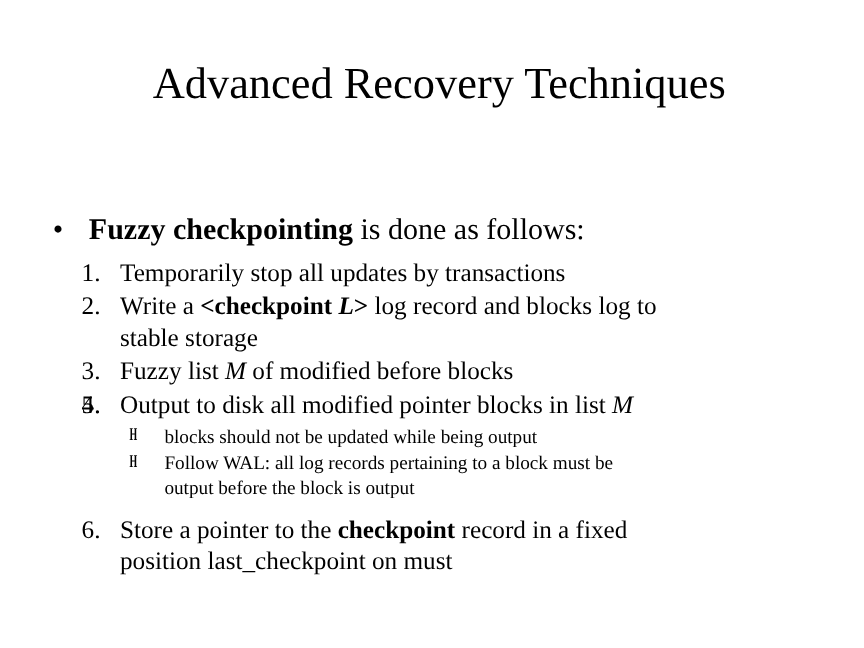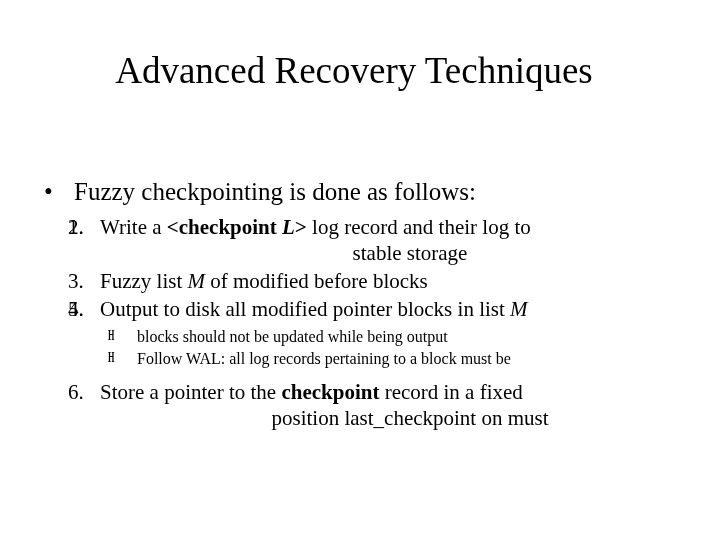--- a/index.html
+++ b/index.html
@@ -27,20 +27,21 @@
   .title-block {
     position: absolute;
     left: 0;
     top: 48px;
     width: 708px;
     text-align: center;
     font-size: 37px;
     line-height: 46px;
     font-weight: normal;
     letter-spacing: 0px;
+    padding-left: 12px;
   }
   .title-line { display: block; white-space: nowrap; }
 
   
   .body-block {
     position: absolute;
     left: 0;
     top: 176px;
     width: 720px;
   }
@@ -53,21 +54,21 @@
     line-height: 32px;
     margin-bottom: 6px;
   }
   .lvl1 .dot {
     position: absolute;
     left: 44px;
     top: 0;
     font-size: 25px;
     line-height: 32px;
   }
-  .lvl1 b { font-weight: normal; }
+  .lvl1 b { font-weight: bold; }
 
   
   .numlist {
     margin: 0;
     padding: 0;
     list-style: none;
   }
   .numitem {
     position: relative;
     padding-left: 100px;
@@ -77,21 +78,21 @@
   }
   .numitem .num {
     position: absolute;
     left: 68px;
     top: 0;
     width: 26px;
     text-align: left;
     font-size: 21px;
     line-height: 26px;
   }
-  .numitem .cont { display: block; text-align: center; }
+  .numitem .cont { display: block; }
   .numitem i { font-style: italic; }
   .numitem b { font-weight: bold; }
   .numitem b i { font-weight: bold; font-style: italic; }
 
   
   .sublist {
     margin: 4px 0 4px 0;
     padding: 0;
     list-style: none;
   }
@@ -131,25 +132,26 @@
 
     <div class="lvl1">
       <span class="dot">•</span>
       <b>Fuzzy checkpointing</b><span> is done as follows:</span>
     </div>
 
     <ol class="numlist">
 
       <li class="numitem">
         <span class="num">1.</span>
+        <span>Temporarily stop all updates by transactions</span>
       </li>
 
       <li class="numitem">
         <span class="num">2.</span>
-        <span>Write a </span><b>&lt;checkpoint </b><b><i>L</i></b><b>&gt;</b><span> log record and their log to</span>
+        <span>Write a </span><b>&lt;checkpoint </b><b><i>L</i></b><b>&gt;</b><span> log record and blocks log to</span>
         <span class="cont">stable storage</span>
       </li>
 
       <li class="numitem">
         <span class="num">3.</span>
         <span>Fuzzy list </span><i>M</i><span> of modified before blocks</span>
       </li>
 
       <li class="numitem">
         <span class="num">4.</span>
@@ -162,20 +164,21 @@
     </ol>
 
     <ul class="sublist">
       <li class="subitem">
         <span class="wdbullet">H</span>
         <span>blocks should not be updated while being output</span>
       </li>
       <li class="subitem">
         <span class="wdbullet">H</span>
         <span>Follow WAL: all log records pertaining to a block must be</span>
+        <span class="cont">output before the block is output</span>
       </li>
     </ul>
 
     <div class="spacer-sm"></div>
 
     <ol class="numlist">
       <li class="numitem">
         <span class="num">6.</span>
         <span>Store a pointer to the </span><b>checkpoint</b><span> record in a fixed</span>
         <span class="cont">position last_checkpoint on must</span>

